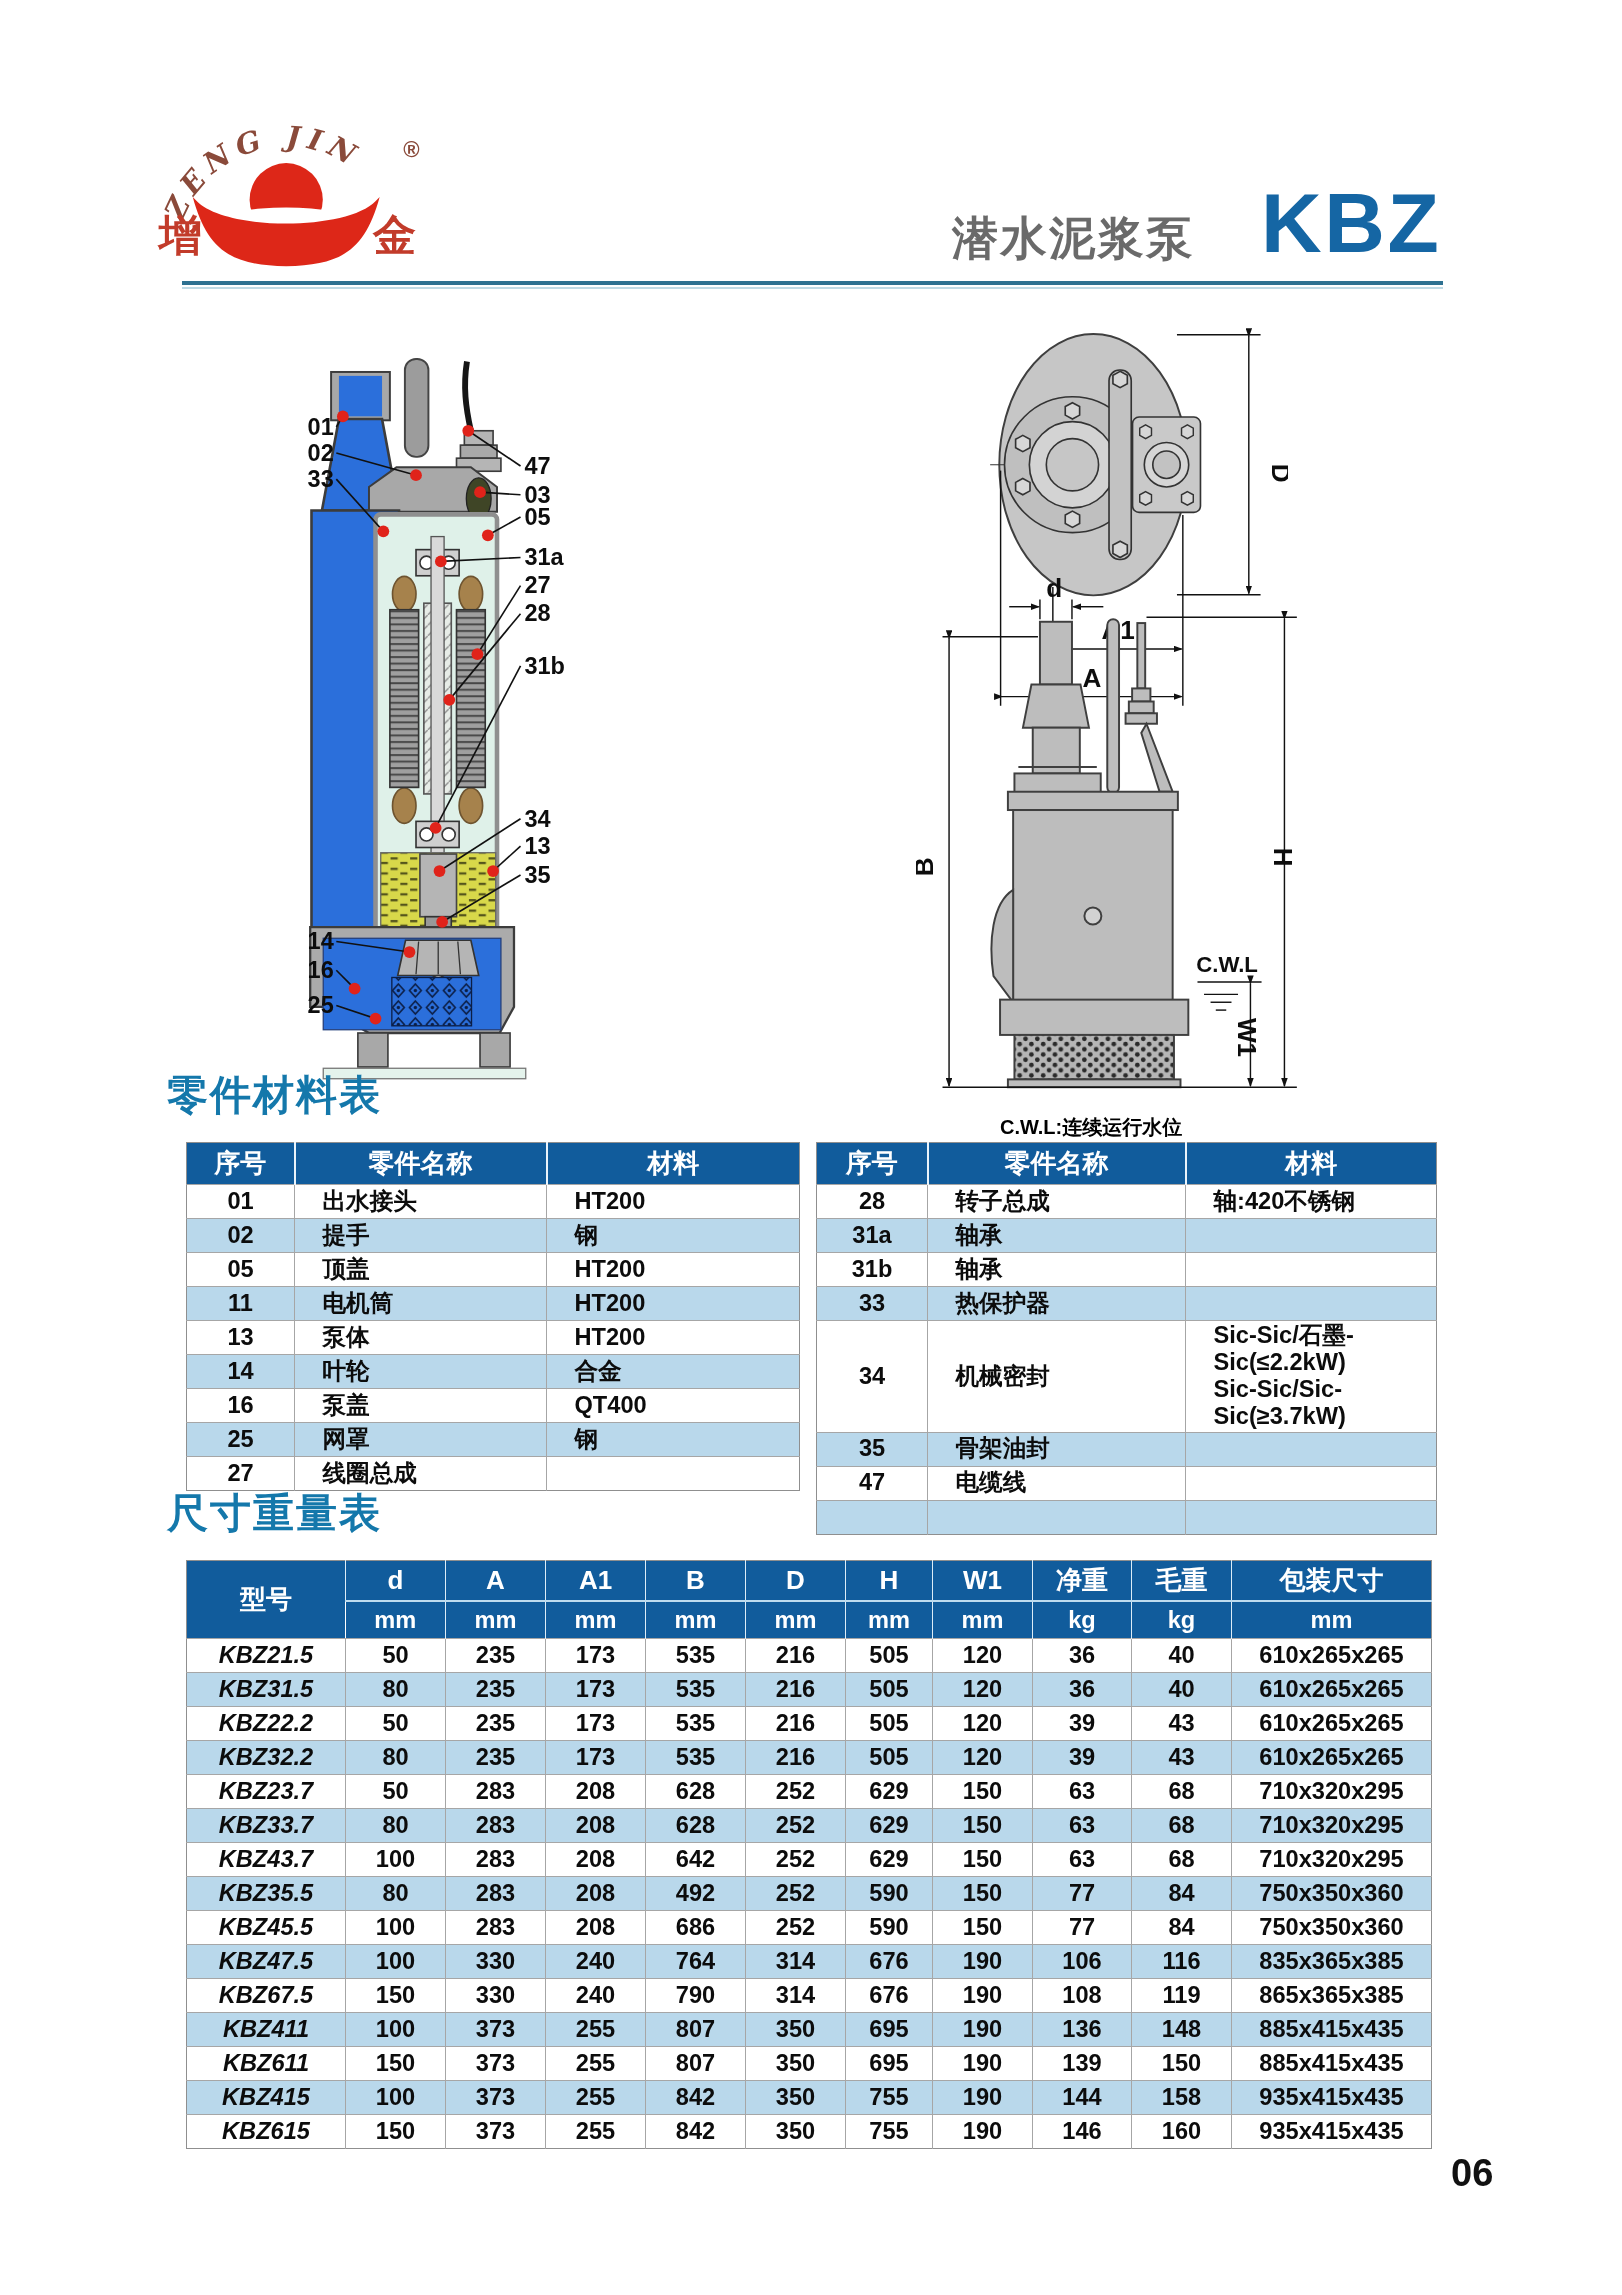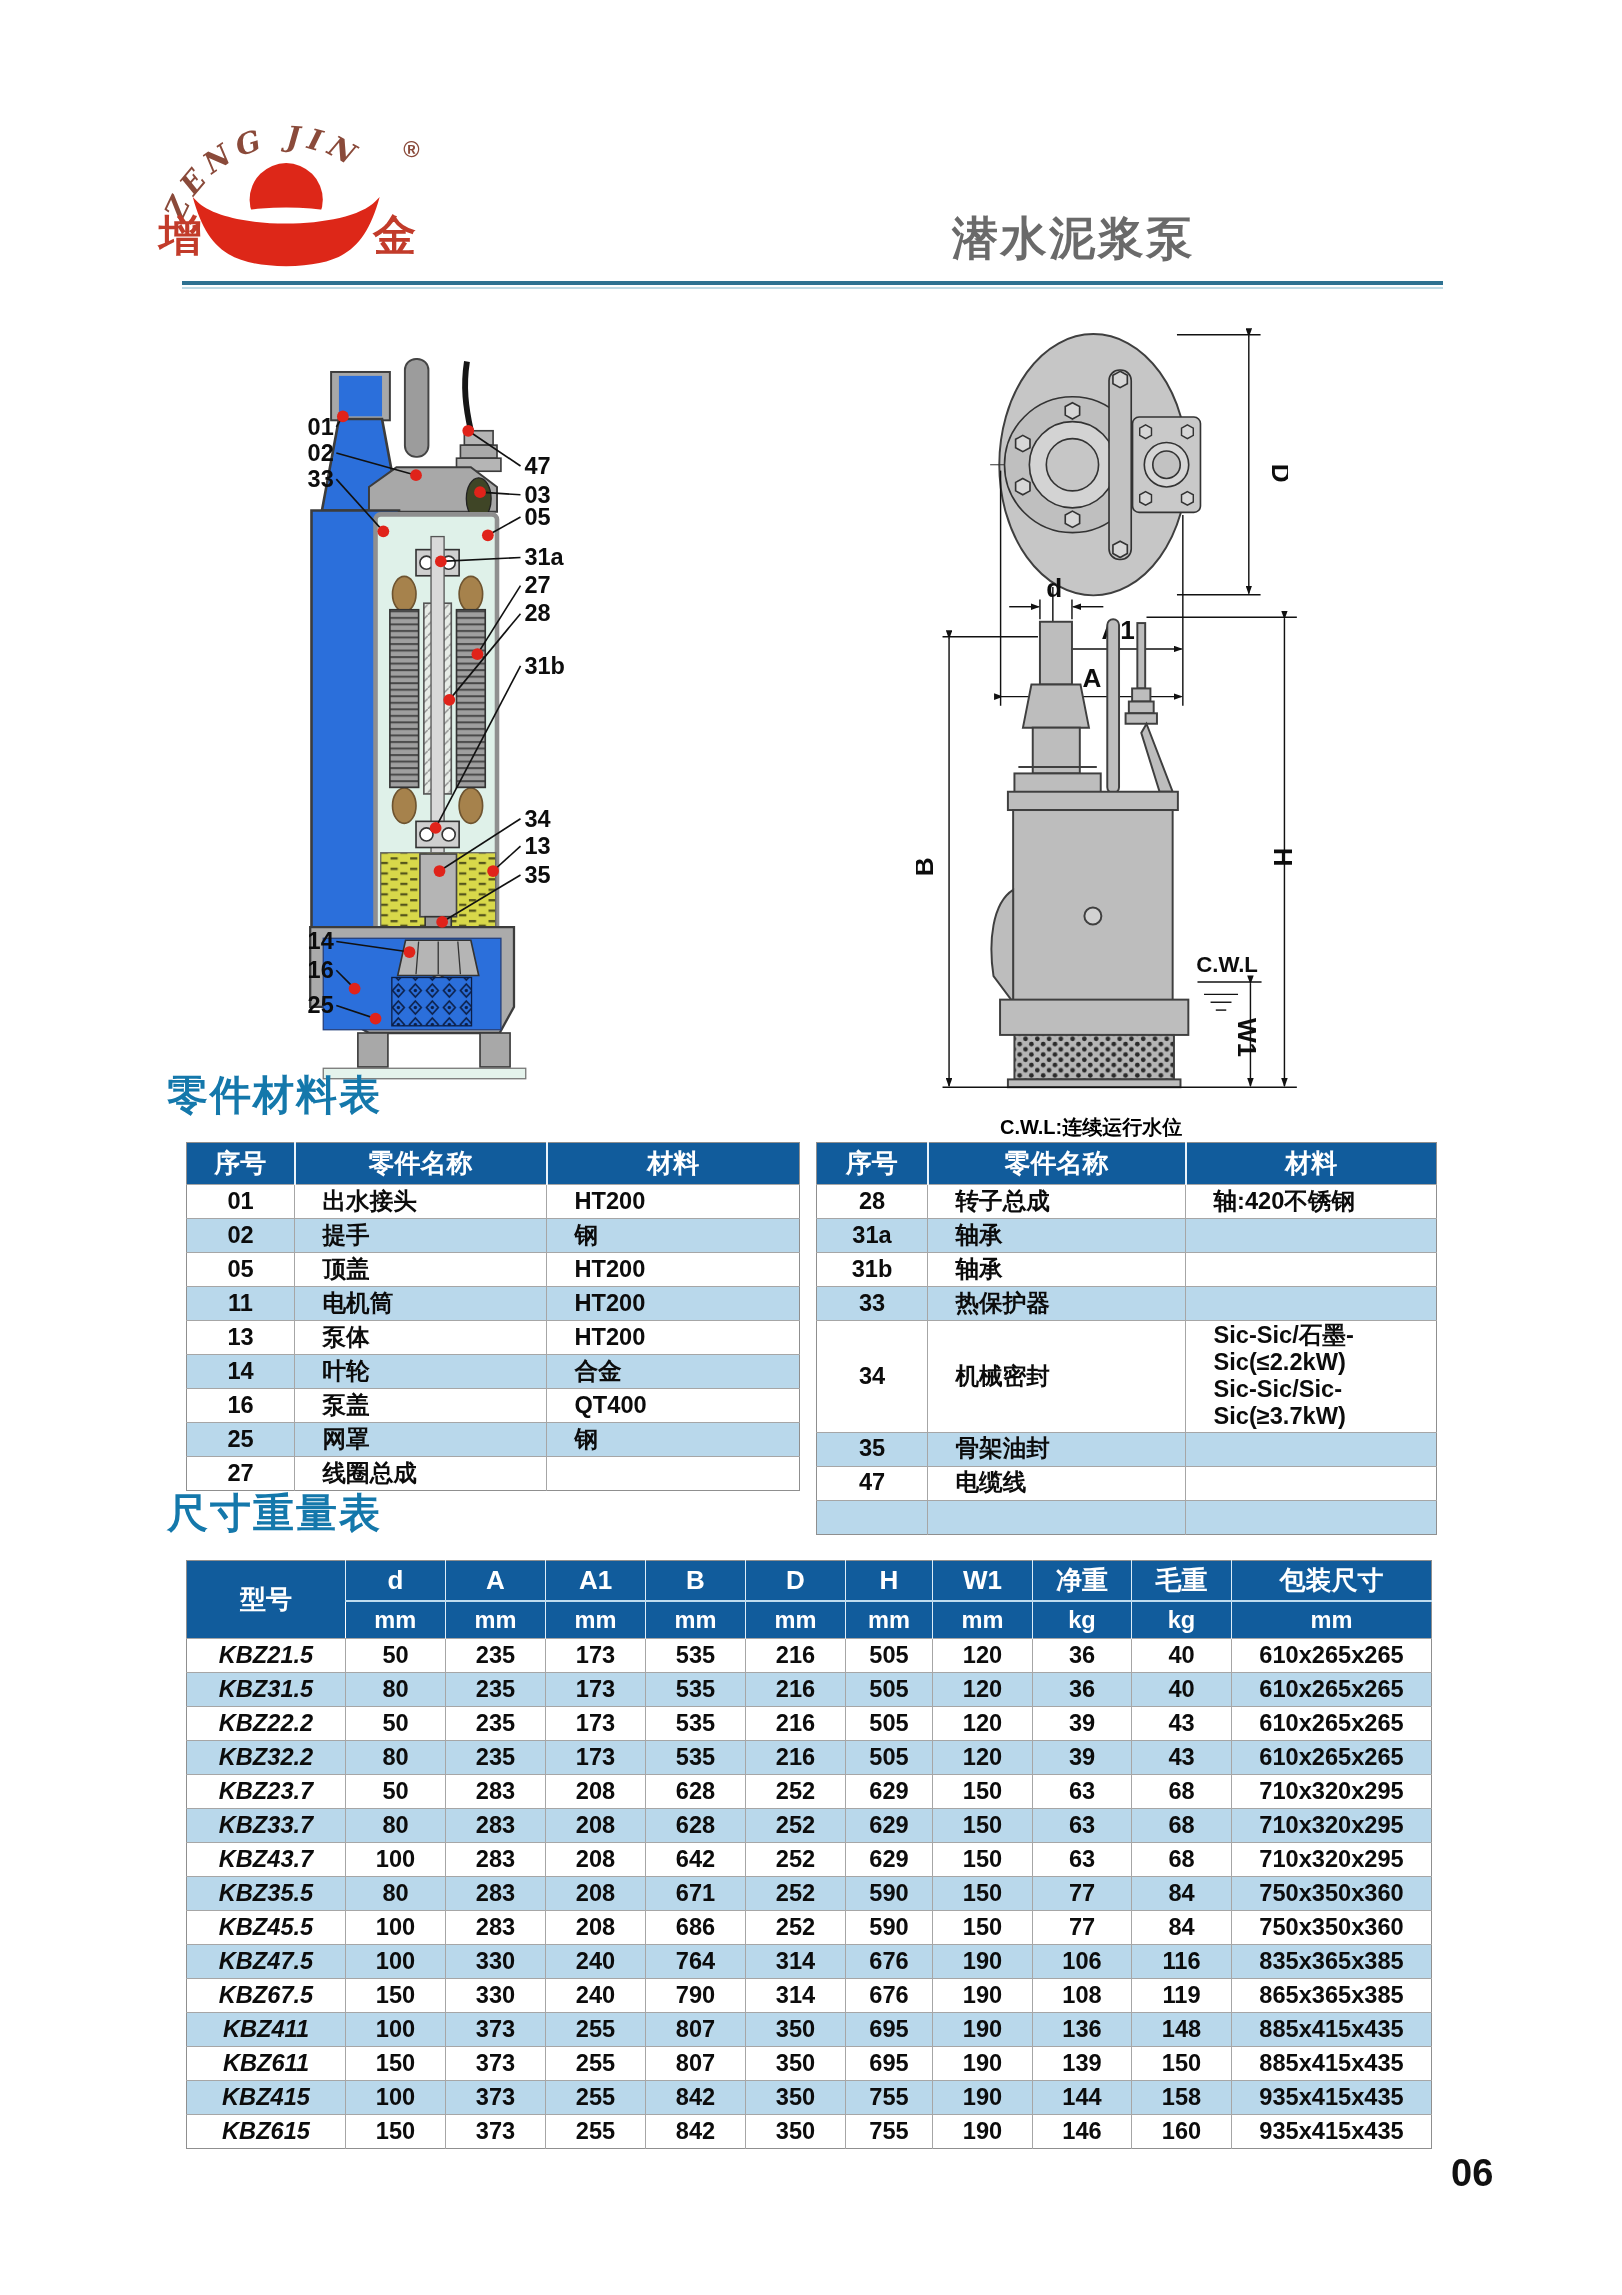--- a/index.html
+++ b/index.html
@@ -64,20 +64,21 @@
     <g>
       <circle cx="213" cy="128" r="56" fill="#DD2718"></circle>
       <ellipse cx="213" cy="160" rx="100" ry="20" fill="#ffffff"></ellipse>
       <path d="M 76,130 C 120,176 306,176 350,130 L 356,124 C 334,204 300,228 213,230 C 126,228 92,204 70,124 Z" fill="#DD2718"></path>
     </g>
     <text class="logo-cn" x="18" y="205">增</text>
     <text class="logo-cn" x="346" y="205">金</text>
   </svg>
 
   <div class="abs page-title">潜水泥浆泵</div>
+  <div class="abs kbz">KBZ</div>
   <div class="abs rule1"></div>
   <div class="abs rule2"></div>
 
   <svg class="abs" style="left:271px;top:353px;width:307px;height:746px;" viewBox="0 0 470 1140">
     <defs>
       <pattern id="stator" width="12" height="10" patternUnits="userSpaceOnUse">
         <rect width="12" height="10" fill="#9f9f9f"></rect>
           <rect y="3" width="12" height="3" fill="#474747"></rect>
       </pattern>
       <pattern id="rotor" width="16" height="16" patternUnits="userSpaceOnUse">
@@ -572,21 +573,21 @@
           <td>150</td>
           <td>63</td>
           <td>68</td>
           <td>710x320x295</td>
         </tr>
         <tr>
           <td>KBZ35.5</td>
           <td>80</td>
           <td>283</td>
           <td>208</td>
-          <td>671</td>
+          <td>492</td>
           <td>252</td>
           <td>590</td>
           <td>150</td>
           <td>77</td>
           <td>84</td>
           <td>750x350x360</td>
         </tr>
         <tr>
           <td>KBZ45.5</td>
           <td>100</td>

